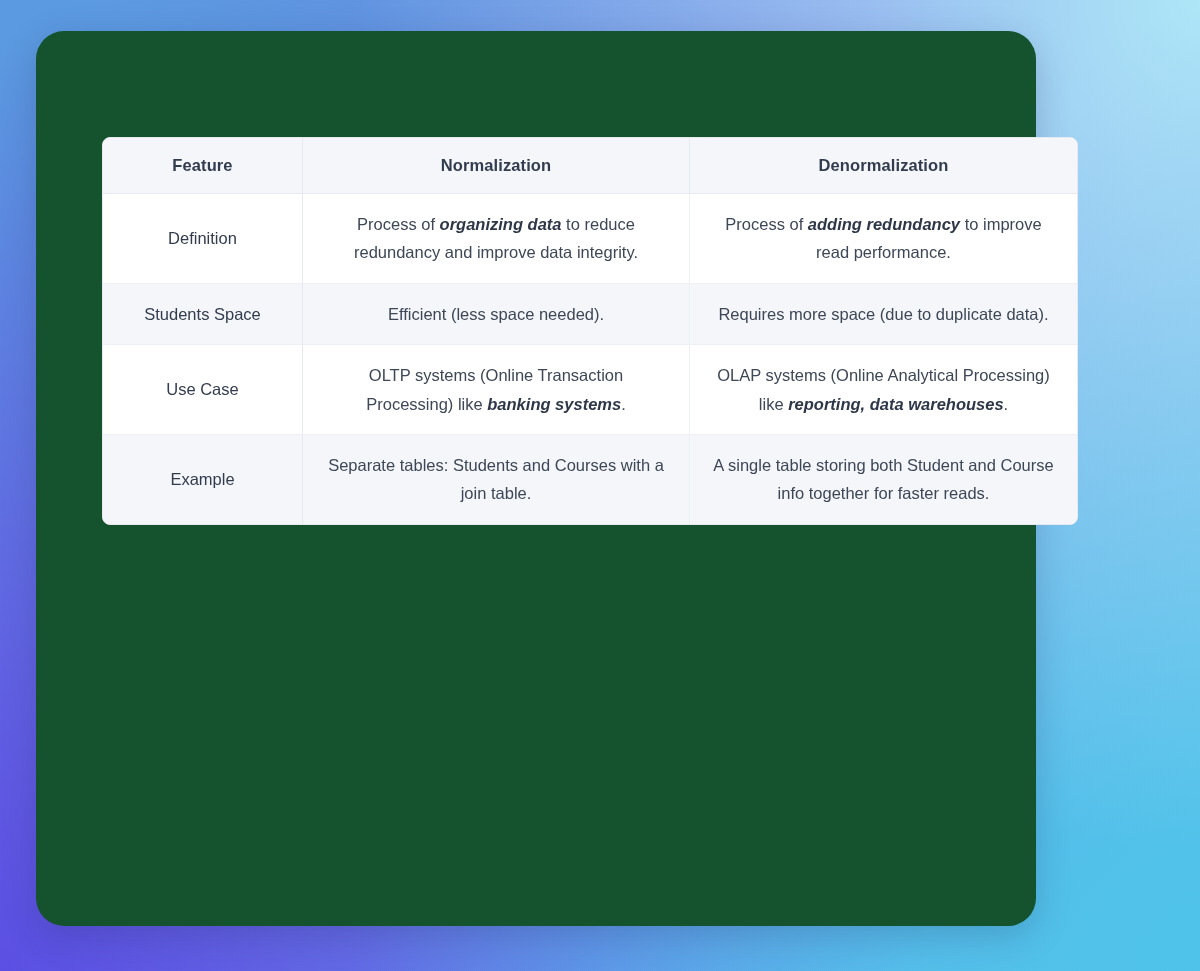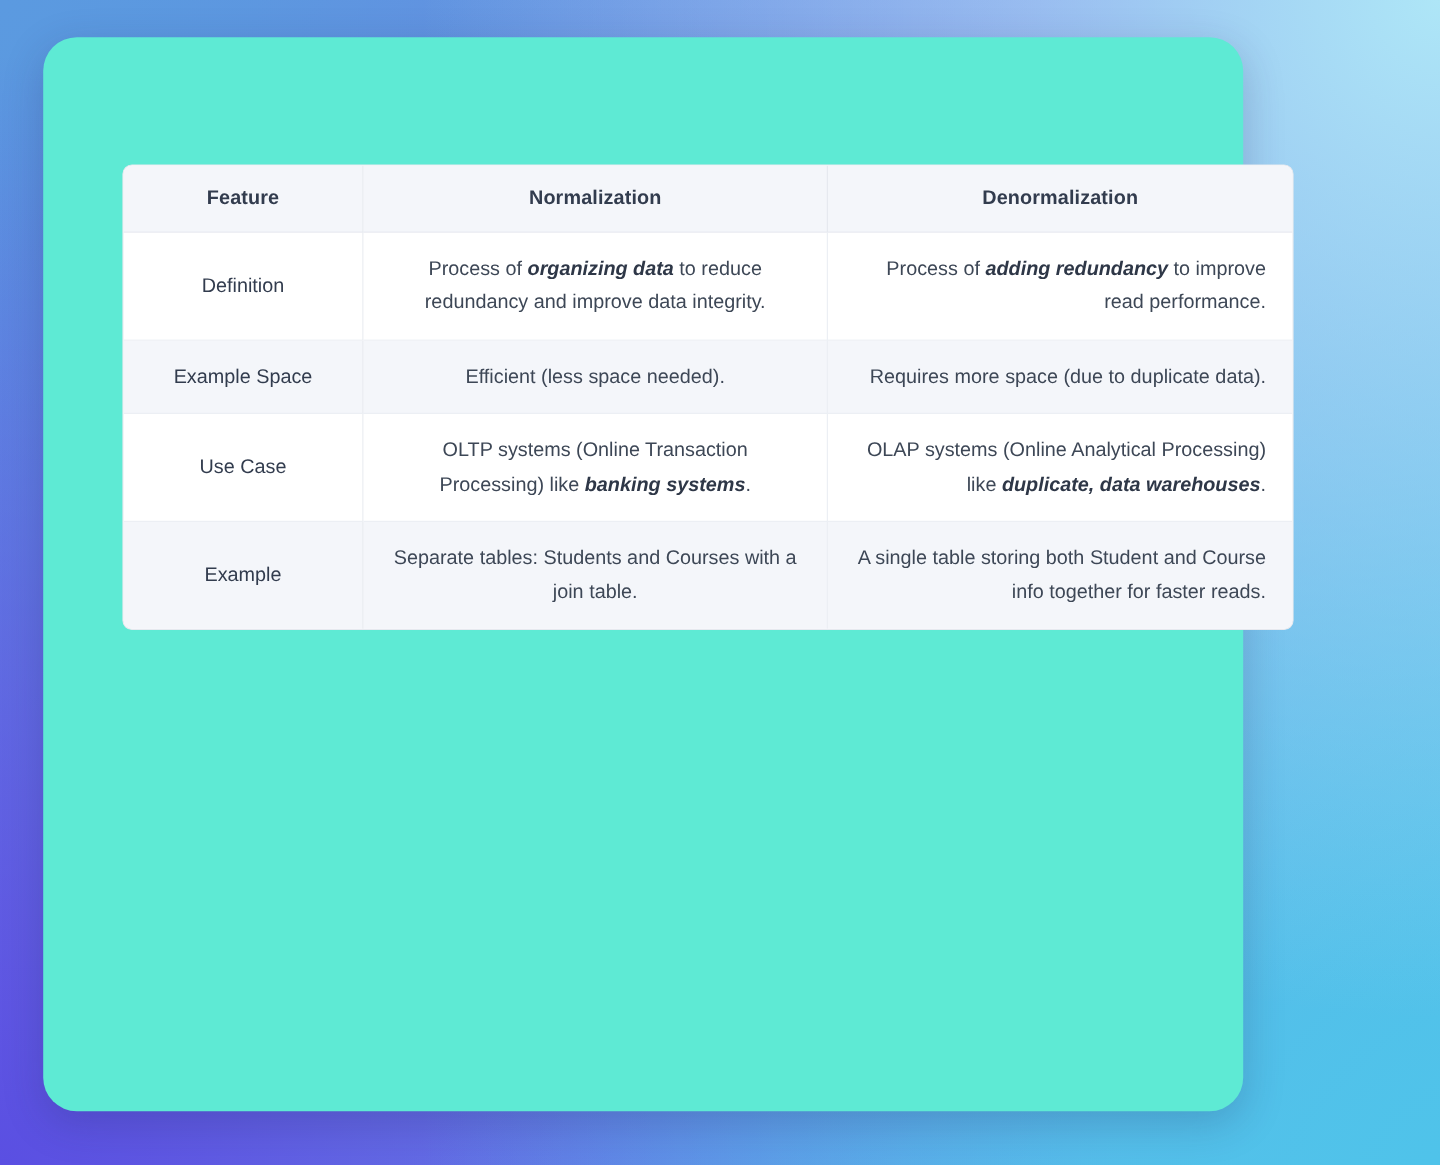--- a/index.html
+++ b/index.html
@@ -23,21 +23,21 @@
     position: absolute;
     inset: 0;
   }
 
   .card {
     position: absolute;
     left: 36px;
     top: 31px;
     width: 1000px;
     height: 895px;
-    background: #5eead4;
+    background: #14532d;
     border-radius: 28px;
     box-shadow: 0 10px 34px rgba(30, 40, 90, 0.22);
     box-sizing: border-box;
   }
 
   .table-wrap {
     position: absolute;
     left: 66px;
     top: 106px;
     width: 974px;
@@ -74,21 +74,21 @@
   table.compare td {
     color: #3d4756;
     font-size: 16.5px;
     text-align: center;
     padding: 16px 22px;
     line-height: 1.72;
     border-bottom: 1px solid #eceff4;
     border-right: 1px solid #eceff4;
     vertical-align: middle;
   }
-  table.compare td:last-child { border-right: none; text-align: right; }
+  table.compare td:last-child { border-right: none; }
   table.compare tbody tr:last-child td { border-bottom: none; }
 
   table.compare td.feature {
     font-weight: normal;
     color: #323c4e;
     border-right: 1px solid #e6e9ef;
   }
 
   table.compare tbody tr:nth-child(even) td {
     background: #f4f6fa;
@@ -123,28 +123,28 @@
           <th>Denormalization</th>
         </tr>
       </thead>
       <tbody id="table-body">
           <tr>
             <td class="feature"><span>Definition</span></td>
             <td><span>Process of </span><b>organizing data</b><span> to reduce redundancy and improve data integrity.</span></td>
             <td><span>Process of </span><b>adding redundancy</b><span> to improve read performance.</span></td>
           </tr>
           <tr>
-            <td class="feature"><span>Example Space</span></td>
+            <td class="feature"><span>Students Space</span></td>
             <td><span>Efficient (less space needed).</span></td>
             <td><span>Requires more space (due to duplicate data).</span></td>
           </tr>
           <tr>
             <td class="feature"><span>Use Case</span></td>
             <td><span>OLTP systems (Online Transaction Processing) like </span><b>banking systems</b><span>.</span></td>
-            <td><span>OLAP systems (Online Analytical Processing) like </span><b>duplicate, data warehouses</b><span>.</span></td>
+            <td><span>OLAP systems (Online Analytical Processing) like </span><b>reporting, data warehouses</b><span>.</span></td>
           </tr>
           <tr>
             <td class="feature"><span>Example</span></td>
             <td><span>Separate tables: Students and Courses with a join table.</span></td>
             <td><span>A single table storing both Student and Course info together for faster reads.</span></td>
           </tr>
         </tbody>
     </table>
   </div>
 </div>

